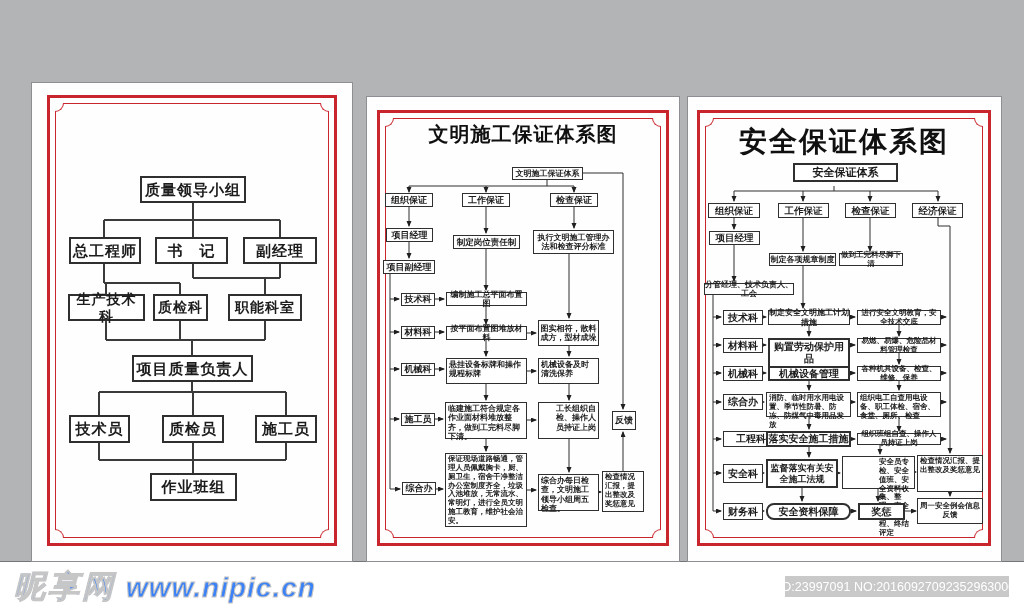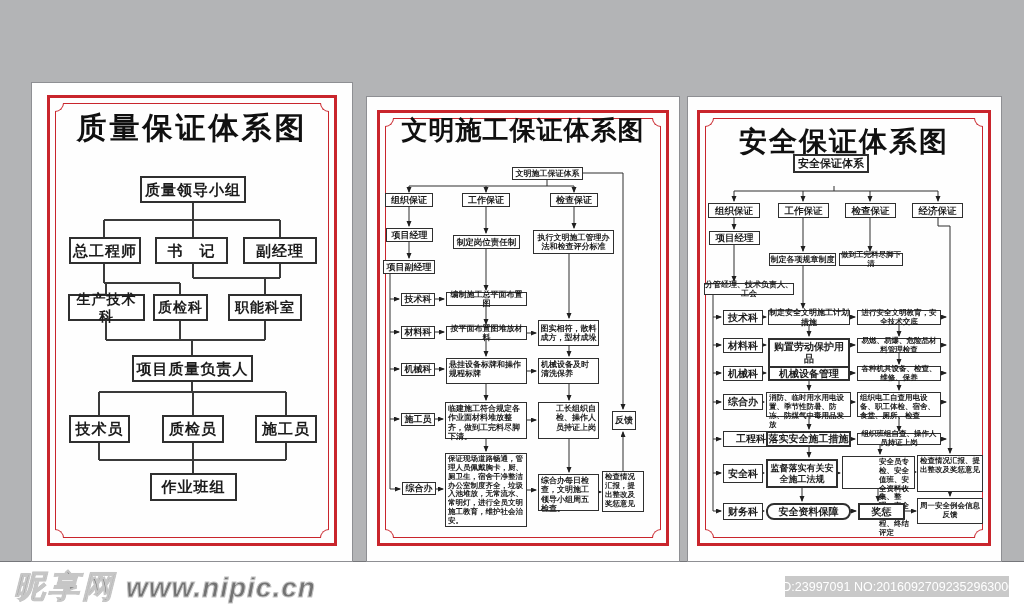--- a/index.html
+++ b/index.html
@@ -23,21 +23,21 @@
   .nb1{border-width:2px;font-size:15px;letter-spacing:1px;}
   .f14{font-size:14px;}
   .s9{font-size:9px;}  .s95{font-size:9.5px;}
   .s8{font-size:8px;}  .s85{font-size:8.5px;}
   .s75{font-size:7.5px;} .s10{font-size:10px;} .s11{font-size:11px;}
   .b2{border-width:2px;}
   .para{justify-content:flex-start;align-items:flex-start;text-align:left;padding:1px 2px;}
   .pad{padding:0 1px;}
   svg.wires{position:absolute;left:0;top:0;}
   .wm{position:absolute;left:14px;top:566px;font-size:28px;font-weight:bold;font-style:italic;
-      color:#737373;-webkit-text-stroke:1px #c6c6c6;text-shadow:0 0 1px #cfcfcf;letter-spacing:1px;white-space:nowrap;}
+      color:#3b82f6;-webkit-text-stroke:1px #c6c6c6;text-shadow:0 0 1px #cfcfcf;letter-spacing:1px;white-space:nowrap;}
   .wm .logo{font-size:31px;margin-right:10px;letter-spacing:3px;}
   .idbadge{position:absolute;left:785px;top:576px;width:224px;height:21px;background:#c9c9c9;
       color:#ffffff;font-size:12.5px;display:flex;align-items:center;justify-content:center;white-space:nowrap;}
 </style>
 </head>
 <body>
 
 <div class="stage">
   <div class="poster"></div>
 
@@ -169,22 +169,21 @@
       <path d="M913 472 H916"></path>
       <path d="M941 317 H946"></path>
         <path d="M941 345 H946"></path>
         <path d="M941 373 H946"></path>
         <path d="M941 402 H946"></path>
         <path d="M941 439 H946"></path>
       <path d="M950 492 V496"></path>
     </g>
   </svg>
 
-  <div class="title" style="left:47px;top:108px;width:290px;font-size:30px;letter-spacing:3px;">质量保证体系图</div>
-  <div class="title" style="left:376px;top:113px;width:294px;font-size:26px;letter-spacing:1px;">文明施工保证体系图</div>
+  <div class="title" style="left:376px;top:121px;width:294px;font-size:20px;letter-spacing:1px;">文明施工保证体系图</div>
   <div class="title" style="left:696px;top:123px;width:296px;font-size:28px;letter-spacing:2px;">安全保证体系图</div>
 
   <div class="nb nb1" style="left:140px;top:176px;width:106px;height:27px;">质量领导小组</div>
   <div class="nb nb1" style="left:69px;top:237px;width:72px;height:27px;">总工程师</div>
   <div class="nb nb1" style="left:155px;top:237px;width:73px;height:27px;">书　记</div>
   <div class="nb nb1" style="left:243px;top:237px;width:74px;height:27px;">副经理</div>
   <div class="nb nb1 f14" style="left:68px;top:294px;width:77px;height:27px;">生产技术科</div>
   <div class="nb nb1 f14" style="left:153px;top:294px;width:55px;height:27px;">质检科</div>
   <div class="nb nb1 f14" style="left:228px;top:294px;width:74px;height:27px;">职能科室</div>
   <div class="nb nb1" style="left:132px;top:355px;width:121px;height:27px;">项目质量负责人</div>
@@ -211,21 +210,21 @@
   <div class="nb s8 para" style="left:538px;top:358px;width:61px;height:26px;">机械设备及时清洗保养</div>
   <div class="nb s9" style="left:401px;top:413px;width:34px;height:13px;">施工员</div>
   <div class="nb s8 para" style="left:445px;top:402px;width:82px;height:37px;">临建施工符合规定各作业面材料堆放整齐，做到工完料尽脚下清。</div>
   <div class="nb s8 para" style="left:538px;top:402px;width:61px;height:37px;padding-left:17px;">工长组织自检、操作人员持证上岗</div>
   <div class="nb s9" style="left:612px;top:411px;width:24px;height:19px;">反馈</div>
   <div class="nb s9" style="left:402px;top:482px;width:34px;height:13px;">综合办</div>
   <div class="nb s75 para" style="left:445px;top:453px;width:82px;height:74px;">保证现场道路畅通，管理人员佩戴胸卡，厨、厕卫生，宿舍干净整洁办公室制度齐全，垃圾入池堆放，无常流水、常明灯，进行全员文明施工教育，维护社会治安。</div>
   <div class="nb s8 para" style="left:538px;top:474px;width:61px;height:37px;">综合办每日检查，文明施工领导小组周五检查。</div>
   <div class="nb s75 para" style="left:602px;top:471px;width:42px;height:41px;">检查情况汇报，提出整改及奖惩意见</div>
 
-  <div class="nb s11 b2" style="left:793px;top:154px;width:76px;height:19px;">安全保证体系</div>
+  <div class="nb s11 b2" style="left:793px;top:163px;width:105px;height:19px;">安全保证体系</div>
   <div class="nb s95" style="left:708px;top:203px;width:52px;height:15px;">组织保证</div>
   <div class="nb s95" style="left:778px;top:203px;width:51px;height:15px;">工作保证</div>
   <div class="nb s95" style="left:845px;top:203px;width:51px;height:15px;">检查保证</div>
   <div class="nb s95" style="left:912px;top:203px;width:51px;height:15px;">经济保证</div>
   <div class="nb s95" style="left:709px;top:231px;width:51px;height:14px;">项目经理</div>
   <div class="nb s8" style="left:769px;top:253px;width:67px;height:13px;">制定各项规章制度</div>
   <div class="nb s75" style="left:839px;top:253px;width:64px;height:13px;">做到工完料尽脚下清</div>
   <div class="nb s8" style="left:704px;top:283px;width:90px;height:12px;">分管经理、技术负责人、工会</div>
   <div class="nb s10" style="left:723px;top:310px;width:40px;height:15px;">技术科</div>
   <div class="nb s8" style="left:768px;top:310px;width:82px;height:15px;">制定安全文明施工计划措施</div>

